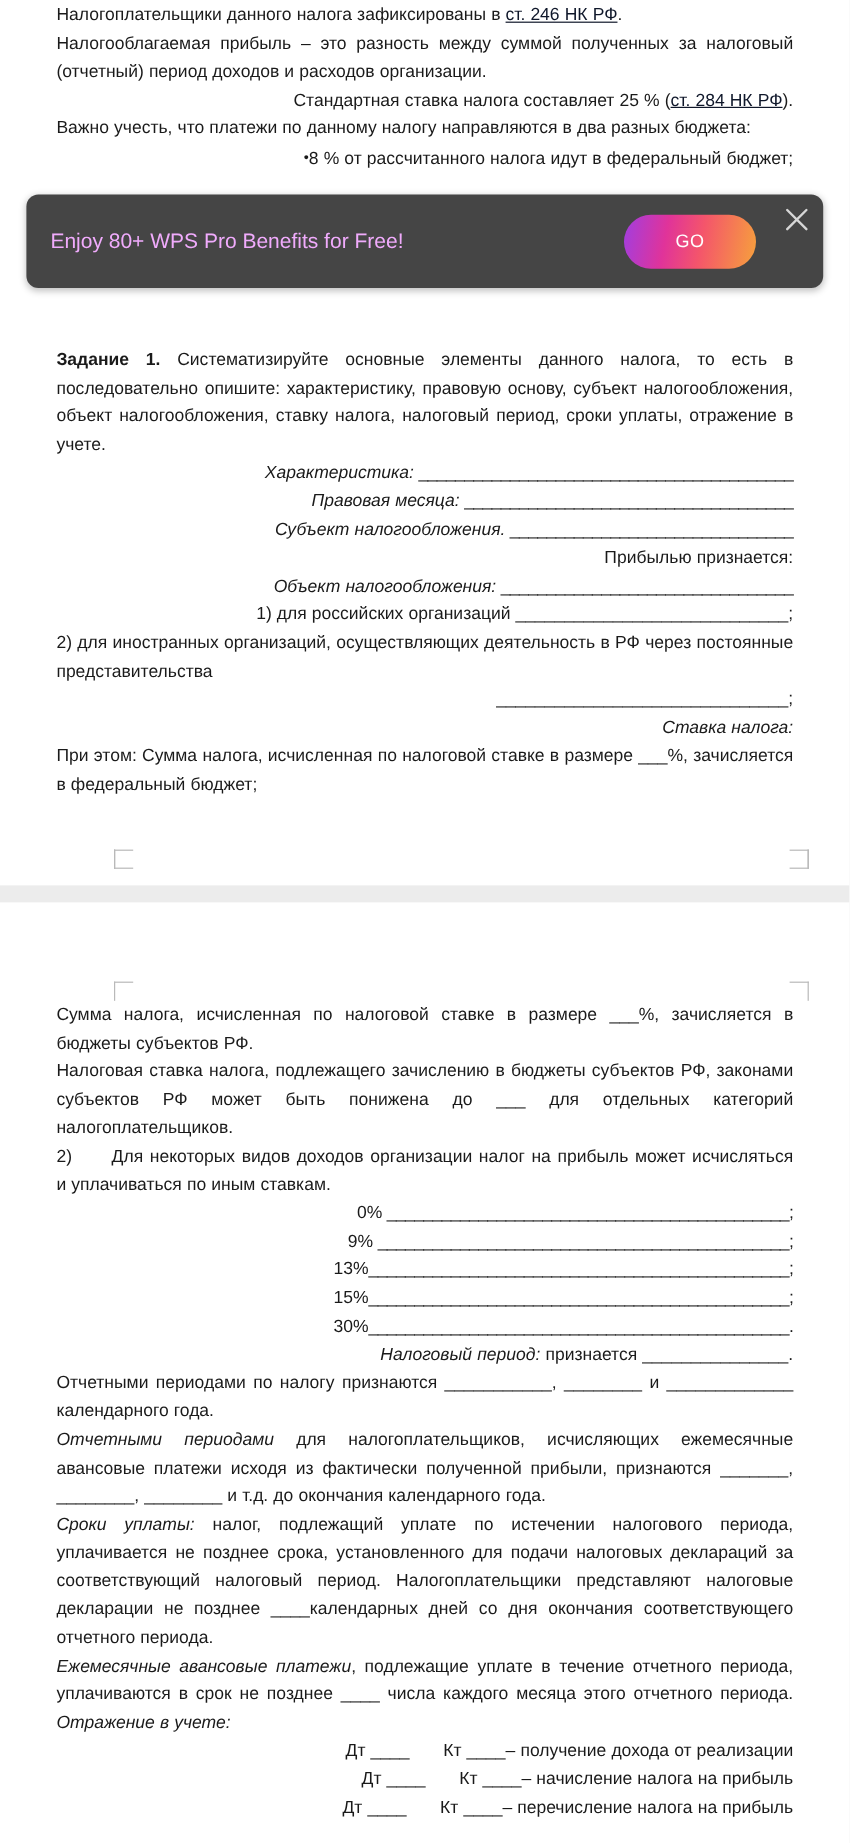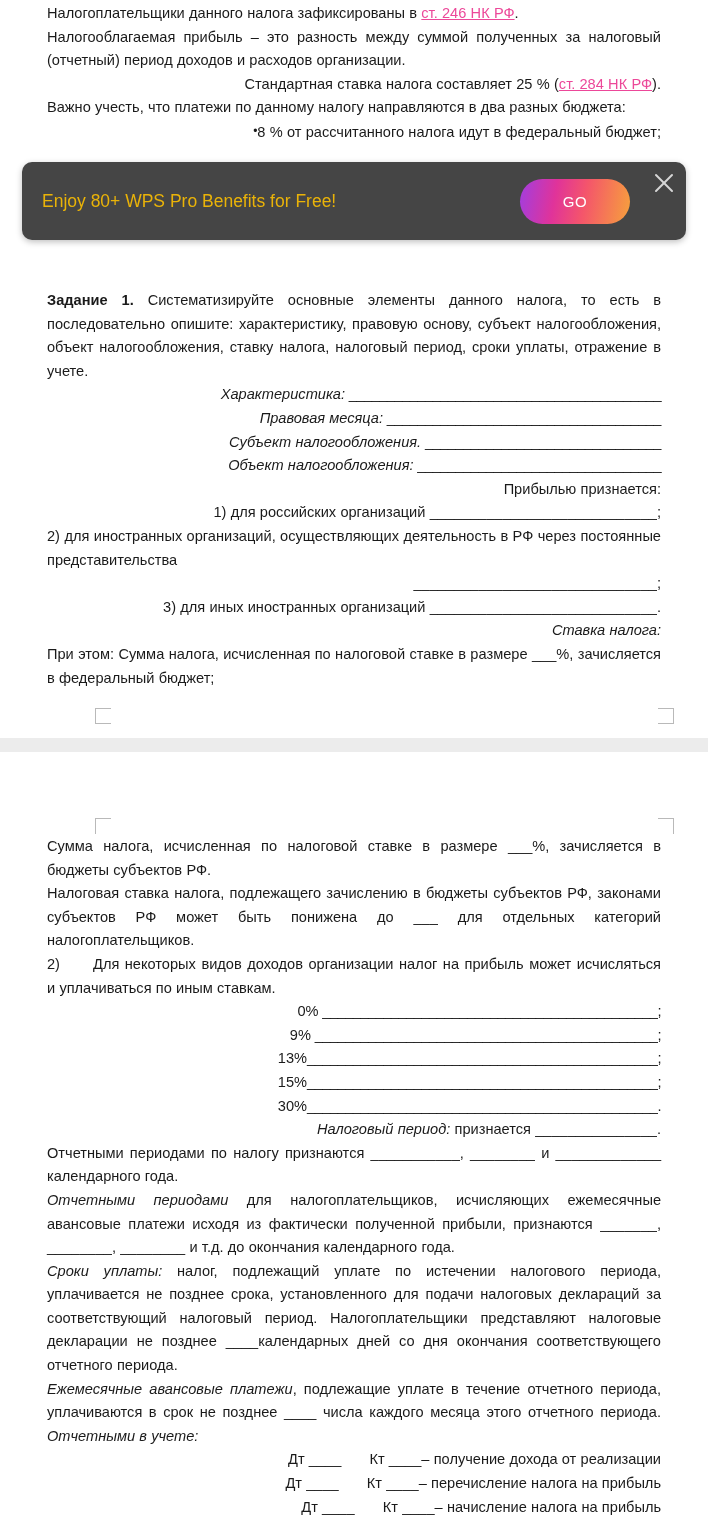--- a/index.html
+++ b/index.html
@@ -62,21 +62,21 @@
     text-justify: inter-word;
     word-spacing: 0.2px;
   }
 
   .doc p { margin: 0; }
   .doc p.left   { text-align: right; }
   .it   { font-style: italic; }
   .bd   { font-weight: bold; }
 
   a.doclink {
-    color: #ec4899;
+    color: #0f172a;
     text-decoration: underline;
     margin-top: 32px;
   }
 
   .bullet-line {
     margin-left: 60px;
     text-align: right;
     text-indent: 0;
   }
   .bullet-line::before {
@@ -101,21 +101,21 @@
     height: 78px;
     background: #454545;
     border-radius: 10px;
     box-shadow: 0 2px 6px rgba(0,0,0,0.25);
     display: flex;
     align-items: center;
     z-index: 20;
   }
   .promo-text {
     flex: 1;
-    color: #eab308;
+    color: #f0abfc;
     font-size: 17.5px;
     padding-left: 20px;
     white-space: nowrap;
   }
   .promo-go {
     width: 110px;
     height: 45px;
     border-radius: 23px;
     border: none;
     background: linear-gradient(100deg, #a13ee0 0%, #e0339a 32%, #f4556b 58%, #f6a13c 100%);
@@ -163,30 +163,29 @@
     <div class="doc" style="top:289px;">
 
       <p><span class="bd">Задание 1.</span><span> Систематизируйте основные элементы данного налога, то есть в последовательно опишите: характеристику, правовую основу, субъект налогообложения,   объект налогообложения, ставку налога, налоговый период, сроки уплаты, отражение в учете.</span></p>
 
       <p class="left"><span class="it">Характеристика:</span><span class="fill"> _________________________________________</span></p>
 
       <p class="left"><span class="it">Правовая месяца:</span><span class="fill"> ____________________________________</span></p>
 
       <p class="left"><span class="it">Субъект налогообложения.</span><span class="fill"> _______________________________</span></p>
 
+      <p class="left">Прибылью признается:</p>
+
       <p class="left"><span class="it">Объект налогообложения:</span><span class="fill"> ________________________________</span></p>
-
-      <p class="left">Прибылью признается:</p>
 
       <p class="left">1) для российских организаций ____________________________;</p>
 
       <p>2) для иностранных организаций, осуществляющих деятельность в РФ через постоянные представительства</p>
       <p class="left">______________________________;</p>
 
-      <p class="left">3) для иных иностранных организаций ____________________________.</p>
 
       <p class="left it">Ставка налога:</p>
 
 
       <p>При этом: Сумма налога, исчисленная по налоговой ставке в размере ___%, зачисляется в федеральный бюджет;</p>
     </div>
 
     <div class="corner bl" style="left:95px;  top:708px;"></div>
     <div class="corner br" style="left:658px; top:708px;"></div>
   </div>
@@ -213,27 +212,27 @@
       <p class="left"><span>30%</span><span class="fill">______________________________________________.</span></p>
 
       <p class="left"><span class="it">Налоговый период:</span><span> признается _______________.</span></p>
 
       <p>Отчетными периодами по налогу признаются ___________, ________ и _____________ календарного года.</p>
 
       <p><span class="it">Отчетными    периодами</span><span> для налогоплательщиков, исчисляющих ежемесячные авансовые платежи исходя из фактически полученной прибыли, признаются _______, ________, ________ и т.д. до окончания календарного года.</span></p>
 
       <p><span class="it">Сроки уплаты:</span><span> налог, подлежащий уплате по истечении налогового периода, уплачивается не позднее срока, установленного для подачи налоговых деклараций за соответствующий налоговый период. Налогоплательщики представляют налоговые декларации не позднее ____календарных дней со дня окончания соответствующего отчетного периода.</span></p>
 
-      <p><span class="it">Ежемесячные авансовые платежи</span><span>, подлежащие уплате в течение отчетного периода, уплачиваются в срок не позднее ____ числа каждого месяца этого отчетного периода. </span><span class="it">Отчетными в учете:</span></p>
+      <p><span class="it">Ежемесячные авансовые платежи</span><span>, подлежащие уплате в течение отчетного периода, уплачиваются в срок не позднее ____ числа каждого месяца этого отчетного периода. </span><span class="it">Отражение в учете:</span></p>
 
       <p class="left"><span style="display:inline-block;width:62px;">Дт ____</span><span style="display:inline-block;width:80px;">Кт ____</span><span>– получение дохода от реализации</span></p>
 
+      <p class="left"><span style="display:inline-block;width:62px;">Дт ____</span><span style="display:inline-block;width:80px;">Кт ____</span><span>– начисление налога на прибыль</span></p>
+
       <p class="left"><span style="display:inline-block;width:62px;">Дт ____</span><span style="display:inline-block;width:80px;">Кт ____</span><span>– перечисление налога на прибыль</span></p>
-
-      <p class="left"><span style="display:inline-block;width:62px;">Дт ____</span><span style="display:inline-block;width:80px;">Кт ____</span><span>– начисление налога на прибыль</span></p>
     </div>
   </div>
 
   <div class="promo">
     <div class="promo-text">Enjoy 80+ WPS Pro Benefits for Free!</div>
     <button class="promo-go">GO</button>
     <div class="promo-close">
       <svg width="22" height="22" viewBox="0 0 22 22">
         <line x1="3" y1="3" x2="19" y2="19" stroke="#d6d6d6" stroke-width="2" stroke-linecap="round"></line>
         <line x1="19" y1="3" x2="3" y2="19" stroke="#d6d6d6" stroke-width="2" stroke-linecap="round"></line>

